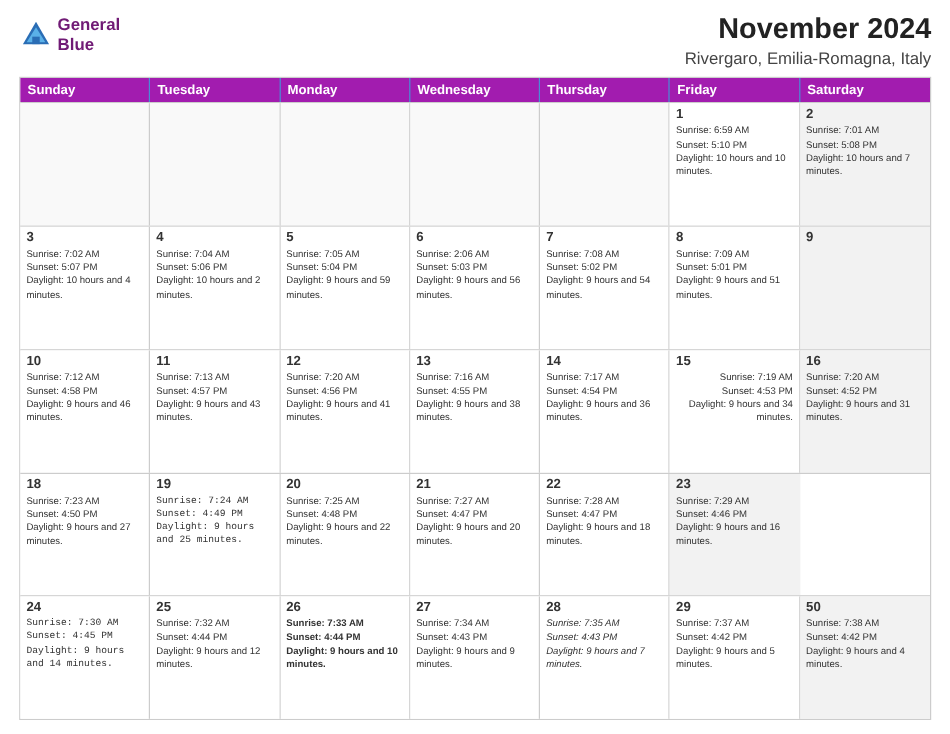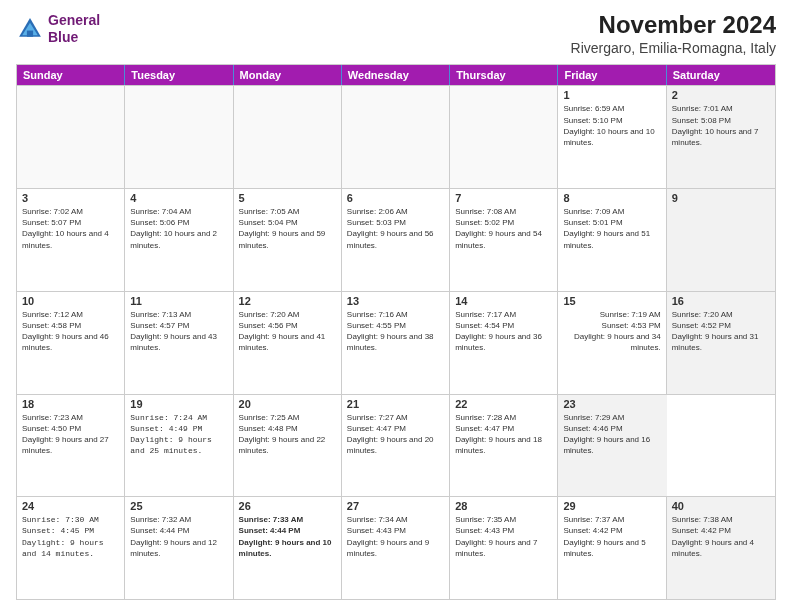--- a/index.html
+++ b/index.html
@@ -305,32 +305,32 @@
 Daylight: 9 hours and 10 minutes.</div>
           </div>
           <div class="cal-cell">
             <span class="day-num">27</span>
             <div class="cell-info" style="white-space: pre-line;">Sunrise: 7:34 AM
 Sunset: 4:43 PM
 Daylight: 9 hours and 9 minutes.</div>
           </div>
           <div class="cal-cell">
             <span class="day-num">28</span>
-            <div class="cell-info" style="white-space: pre-line;">Sunrise: 7:35 AM
+            <div class="cell-info" style="white-space: pre-line; font-style: italic;">Sunrise: 7:35 AM
 Sunset: 4:43 PM
 Daylight: 9 hours and 7 minutes.</div>
           </div>
           <div class="cal-cell">
             <span class="day-num">29</span>
             <div class="cell-info" style="white-space: pre-line;">Sunrise: 7:37 AM
 Sunset: 4:42 PM
 Daylight: 9 hours and 5 minutes.</div>
           </div>
           <div class="cal-cell shaded">
-            <span class="day-num">40</span>
+            <span class="day-num">50</span>
             <div class="cell-info" style="white-space: pre-line;">Sunrise: 7:38 AM
 Sunset: 4:42 PM
 Daylight: 9 hours and 4 minutes.</div>
           </div>
         </div>
       </div>
   </div>
 </div>
 
 </body></html>

